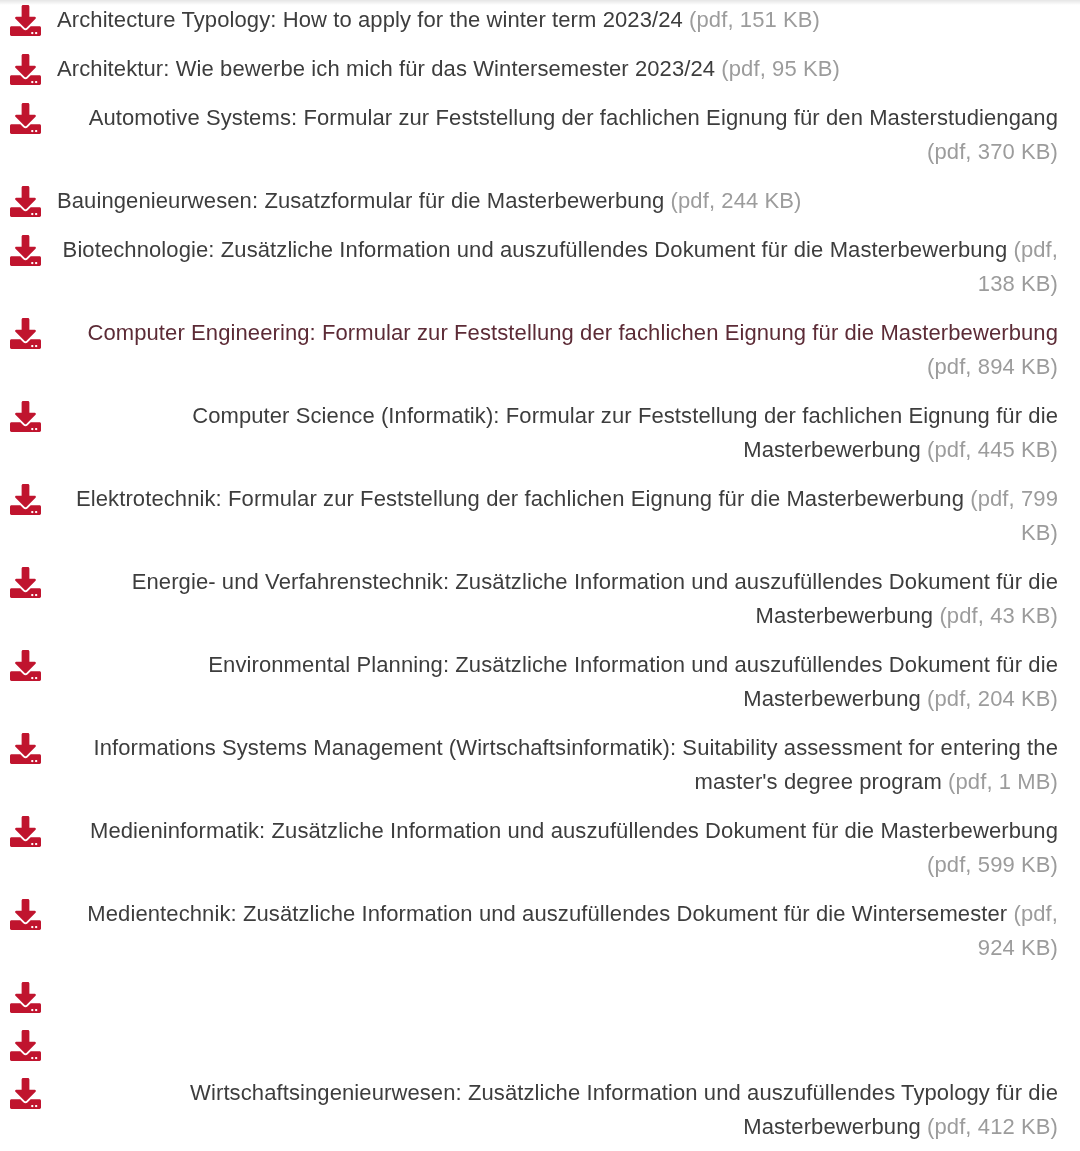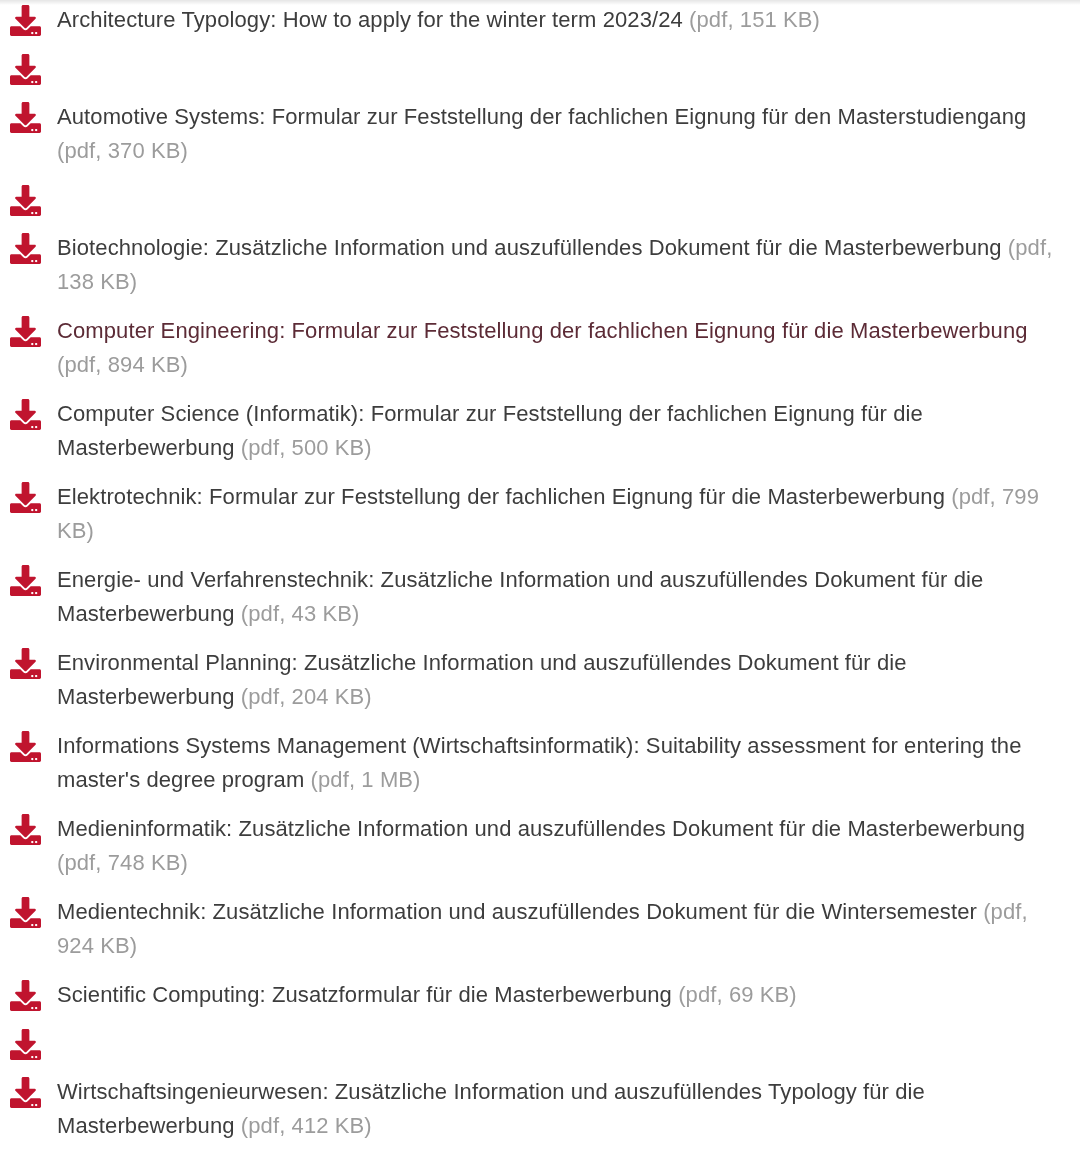--- a/index.html
+++ b/index.html
@@ -19,20 +19,21 @@
     position: absolute;
     top: 0; left: 0; right: 0;
     height: 5px;
     background: linear-gradient(to bottom, rgba(0,0,0,0.10), rgba(0,0,0,0));
     pointer-events: none;
   }
   ul.download-list {
     list-style: none;
     margin: 0;
     padding: 3px 22px 0 10px;
+    text-align: right;
   }
   li.download-item {
     display: flex;
     align-items: flex-start;
     margin-bottom: 15px;
   }
   .icon-cell {
     flex: 0 0 34px;
     width: 34px;
     margin-top: 2px;
@@ -82,40 +83,48 @@
       <span class="file-meta">(pdf, 151 KB)</span>
     </span>
   </li>
 
   <li class="download-item">
     <a class="icon-cell" style="color: rgb(192, 20, 46);">
       <svg viewBox="0 0 512 512" aria-hidden="true">
         <path fill="currentColor" d="M216 0h80c13.3 0 24 10.7 24 24v168h87.7c17.8 0 26.7 21.5 14.1 34.1L269.7 378.3c-7.5 7.5-19.8 7.5-27.3 0L90.1 226.1c-12.6-12.6-3.7-34.1 14.1-34.1H192V24c0-13.3 10.7-24 24-24zm296 376v112c0 13.3-10.7 24-24 24H24c-13.3 0-24-10.7-24-24V376c0-13.3 10.7-24 24-24h146.7l49 49c20.1 20.1 52.5 20.1 72.6 0l49-49H488c13.3 0 24 10.7 24 24zm-124 88c0-11-9-20-20-20s-20 9-20 20 9 20 20 20 20-9 20-20zm64 0c0-11-9-20-20-20s-20 9-20 20 9 20 20 20 20-9 20-20z"></path>
       </svg>
     </a>
+    <span class="item-text">
+      <a class="doc-link">Architektur: Wie bewerbe ich mich für das Wintersemester 2023/24</a>
+      <span class="file-meta">(pdf, 95 KB)</span>
+    </span>
   </li>
 
   <li class="download-item">
     <a class="icon-cell" style="color: rgb(192, 20, 46);">
       <svg viewBox="0 0 512 512" aria-hidden="true">
         <path fill="currentColor" d="M216 0h80c13.3 0 24 10.7 24 24v168h87.7c17.8 0 26.7 21.5 14.1 34.1L269.7 378.3c-7.5 7.5-19.8 7.5-27.3 0L90.1 226.1c-12.6-12.6-3.7-34.1 14.1-34.1H192V24c0-13.3 10.7-24 24-24zm296 376v112c0 13.3-10.7 24-24 24H24c-13.3 0-24-10.7-24-24V376c0-13.3 10.7-24 24-24h146.7l49 49c20.1 20.1 52.5 20.1 72.6 0l49-49H488c13.3 0 24 10.7 24 24zm-124 88c0-11-9-20-20-20s-20 9-20 20 9 20 20 20 20-9 20-20zm64 0c0-11-9-20-20-20s-20 9-20 20 9 20 20 20 20-9 20-20z"></path>
       </svg>
     </a>
     <span class="item-text">
       <a class="doc-link">Automotive Systems: Formular zur Feststellung der fachlichen Eignung für den Masterstudiengang</a>
       <span class="file-meta">(pdf, 370 KB)</span>
     </span>
   </li>
 
   <li class="download-item">
     <a class="icon-cell" style="color: rgb(192, 20, 46);">
       <svg viewBox="0 0 512 512" aria-hidden="true">
         <path fill="currentColor" d="M216 0h80c13.3 0 24 10.7 24 24v168h87.7c17.8 0 26.7 21.5 14.1 34.1L269.7 378.3c-7.5 7.5-19.8 7.5-27.3 0L90.1 226.1c-12.6-12.6-3.7-34.1 14.1-34.1H192V24c0-13.3 10.7-24 24-24zm296 376v112c0 13.3-10.7 24-24 24H24c-13.3 0-24-10.7-24-24V376c0-13.3 10.7-24 24-24h146.7l49 49c20.1 20.1 52.5 20.1 72.6 0l49-49H488c13.3 0 24 10.7 24 24zm-124 88c0-11-9-20-20-20s-20 9-20 20 9 20 20 20 20-9 20-20zm64 0c0-11-9-20-20-20s-20 9-20 20 9 20 20 20 20-9 20-20z"></path>
       </svg>
     </a>
+    <span class="item-text">
+      <a class="doc-link">Bauingenieurwesen: Zusatzformular für die Masterbewerbung</a>
+      <span class="file-meta">(pdf, 244 KB)</span>
+    </span>
   </li>
 
   <li class="download-item">
     <a class="icon-cell" style="color: rgb(192, 20, 46);">
       <svg viewBox="0 0 512 512" aria-hidden="true">
         <path fill="currentColor" d="M216 0h80c13.3 0 24 10.7 24 24v168h87.7c17.8 0 26.7 21.5 14.1 34.1L269.7 378.3c-7.5 7.5-19.8 7.5-27.3 0L90.1 226.1c-12.6-12.6-3.7-34.1 14.1-34.1H192V24c0-13.3 10.7-24 24-24zm296 376v112c0 13.3-10.7 24-24 24H24c-13.3 0-24-10.7-24-24V376c0-13.3 10.7-24 24-24h146.7l49 49c20.1 20.1 52.5 20.1 72.6 0l49-49H488c13.3 0 24 10.7 24 24zm-124 88c0-11-9-20-20-20s-20 9-20 20 9 20 20 20 20-9 20-20zm64 0c0-11-9-20-20-20s-20 9-20 20 9 20 20 20 20-9 20-20z"></path>
       </svg>
     </a>
     <span class="item-text">
       <a class="doc-link">Biotechnologie: Zusätzliche Information und auszufüllendes Dokument für die Masterbewerbung</a>
@@ -136,21 +145,21 @@
   </li>
 
   <li class="download-item">
     <a class="icon-cell" style="color: rgb(192, 20, 46);">
       <svg viewBox="0 0 512 512" aria-hidden="true">
         <path fill="currentColor" d="M216 0h80c13.3 0 24 10.7 24 24v168h87.7c17.8 0 26.7 21.5 14.1 34.1L269.7 378.3c-7.5 7.5-19.8 7.5-27.3 0L90.1 226.1c-12.6-12.6-3.7-34.1 14.1-34.1H192V24c0-13.3 10.7-24 24-24zm296 376v112c0 13.3-10.7 24-24 24H24c-13.3 0-24-10.7-24-24V376c0-13.3 10.7-24 24-24h146.7l49 49c20.1 20.1 52.5 20.1 72.6 0l49-49H488c13.3 0 24 10.7 24 24zm-124 88c0-11-9-20-20-20s-20 9-20 20 9 20 20 20 20-9 20-20zm64 0c0-11-9-20-20-20s-20 9-20 20 9 20 20 20 20-9 20-20z"></path>
       </svg>
     </a>
     <span class="item-text">
       <a class="doc-link">Computer Science (Informatik): Formular zur Feststellung der fachlichen Eignung für die Masterbewerbung</a>
-      <span class="file-meta">(pdf, 500 KB)</span>
+      <span class="file-meta">(pdf, 445 KB)</span>
     </span>
   </li>
 
   <li class="download-item">
     <a class="icon-cell" style="color: rgb(192, 20, 46);">
       <svg viewBox="0 0 512 512" aria-hidden="true">
         <path fill="currentColor" d="M216 0h80c13.3 0 24 10.7 24 24v168h87.7c17.8 0 26.7 21.5 14.1 34.1L269.7 378.3c-7.5 7.5-19.8 7.5-27.3 0L90.1 226.1c-12.6-12.6-3.7-34.1 14.1-34.1H192V24c0-13.3 10.7-24 24-24zm296 376v112c0 13.3-10.7 24-24 24H24c-13.3 0-24-10.7-24-24V376c0-13.3 10.7-24 24-24h146.7l49 49c20.1 20.1 52.5 20.1 72.6 0l49-49H488c13.3 0 24 10.7 24 24zm-124 88c0-11-9-20-20-20s-20 9-20 20 9 20 20 20 20-9 20-20zm64 0c0-11-9-20-20-20s-20 9-20 20 9 20 20 20 20-9 20-20z"></path>
       </svg>
     </a>
     <span class="item-text">
@@ -196,21 +205,21 @@
   </li>
 
   <li class="download-item">
     <a class="icon-cell" style="color: rgb(192, 20, 46);">
       <svg viewBox="0 0 512 512" aria-hidden="true">
         <path fill="currentColor" d="M216 0h80c13.3 0 24 10.7 24 24v168h87.7c17.8 0 26.7 21.5 14.1 34.1L269.7 378.3c-7.5 7.5-19.8 7.5-27.3 0L90.1 226.1c-12.6-12.6-3.7-34.1 14.1-34.1H192V24c0-13.3 10.7-24 24-24zm296 376v112c0 13.3-10.7 24-24 24H24c-13.3 0-24-10.7-24-24V376c0-13.3 10.7-24 24-24h146.7l49 49c20.1 20.1 52.5 20.1 72.6 0l49-49H488c13.3 0 24 10.7 24 24zm-124 88c0-11-9-20-20-20s-20 9-20 20 9 20 20 20 20-9 20-20zm64 0c0-11-9-20-20-20s-20 9-20 20 9 20 20 20 20-9 20-20z"></path>
       </svg>
     </a>
     <span class="item-text">
       <a class="doc-link">Medieninformatik: Zusätzliche Information und auszufüllendes Dokument für die Masterbewerbung</a>
-      <span class="file-meta">(pdf, 748 KB)</span>
+      <span class="file-meta">(pdf, 599 KB)</span>
     </span>
   </li>
 
   <li class="download-item">
     <a class="icon-cell" style="color: rgb(192, 20, 46);">
       <svg viewBox="0 0 512 512" aria-hidden="true">
         <path fill="currentColor" d="M216 0h80c13.3 0 24 10.7 24 24v168h87.7c17.8 0 26.7 21.5 14.1 34.1L269.7 378.3c-7.5 7.5-19.8 7.5-27.3 0L90.1 226.1c-12.6-12.6-3.7-34.1 14.1-34.1H192V24c0-13.3 10.7-24 24-24zm296 376v112c0 13.3-10.7 24-24 24H24c-13.3 0-24-10.7-24-24V376c0-13.3 10.7-24 24-24h146.7l49 49c20.1 20.1 52.5 20.1 72.6 0l49-49H488c13.3 0 24 10.7 24 24zm-124 88c0-11-9-20-20-20s-20 9-20 20 9 20 20 20 20-9 20-20zm64 0c0-11-9-20-20-20s-20 9-20 20 9 20 20 20 20-9 20-20z"></path>
       </svg>
     </a>
     <span class="item-text">
@@ -218,24 +227,20 @@
       <span class="file-meta">(pdf, 924 KB)</span>
     </span>
   </li>
 
   <li class="download-item">
     <a class="icon-cell" style="color: rgb(192, 20, 46);">
       <svg viewBox="0 0 512 512" aria-hidden="true">
         <path fill="currentColor" d="M216 0h80c13.3 0 24 10.7 24 24v168h87.7c17.8 0 26.7 21.5 14.1 34.1L269.7 378.3c-7.5 7.5-19.8 7.5-27.3 0L90.1 226.1c-12.6-12.6-3.7-34.1 14.1-34.1H192V24c0-13.3 10.7-24 24-24zm296 376v112c0 13.3-10.7 24-24 24H24c-13.3 0-24-10.7-24-24V376c0-13.3 10.7-24 24-24h146.7l49 49c20.1 20.1 52.5 20.1 72.6 0l49-49H488c13.3 0 24 10.7 24 24zm-124 88c0-11-9-20-20-20s-20 9-20 20 9 20 20 20 20-9 20-20zm64 0c0-11-9-20-20-20s-20 9-20 20 9 20 20 20 20-9 20-20z"></path>
       </svg>
     </a>
-    <span class="item-text">
-      <a class="doc-link">Scientific Computing: Zusatzformular für die Masterbewerbung</a>
-      <span class="file-meta">(pdf, 69 KB)</span>
-    </span>
   </li>
 
   <li class="download-item">
     <a class="icon-cell" style="color: rgb(192, 20, 46);">
       <svg viewBox="0 0 512 512" aria-hidden="true">
         <path fill="currentColor" d="M216 0h80c13.3 0 24 10.7 24 24v168h87.7c17.8 0 26.7 21.5 14.1 34.1L269.7 378.3c-7.5 7.5-19.8 7.5-27.3 0L90.1 226.1c-12.6-12.6-3.7-34.1 14.1-34.1H192V24c0-13.3 10.7-24 24-24zm296 376v112c0 13.3-10.7 24-24 24H24c-13.3 0-24-10.7-24-24V376c0-13.3 10.7-24 24-24h146.7l49 49c20.1 20.1 52.5 20.1 72.6 0l49-49H488c13.3 0 24 10.7 24 24zm-124 88c0-11-9-20-20-20s-20 9-20 20 9 20 20 20 20-9 20-20zm64 0c0-11-9-20-20-20s-20 9-20 20 9 20 20 20 20-9 20-20z"></path>
       </svg>
     </a>
   </li>
 

